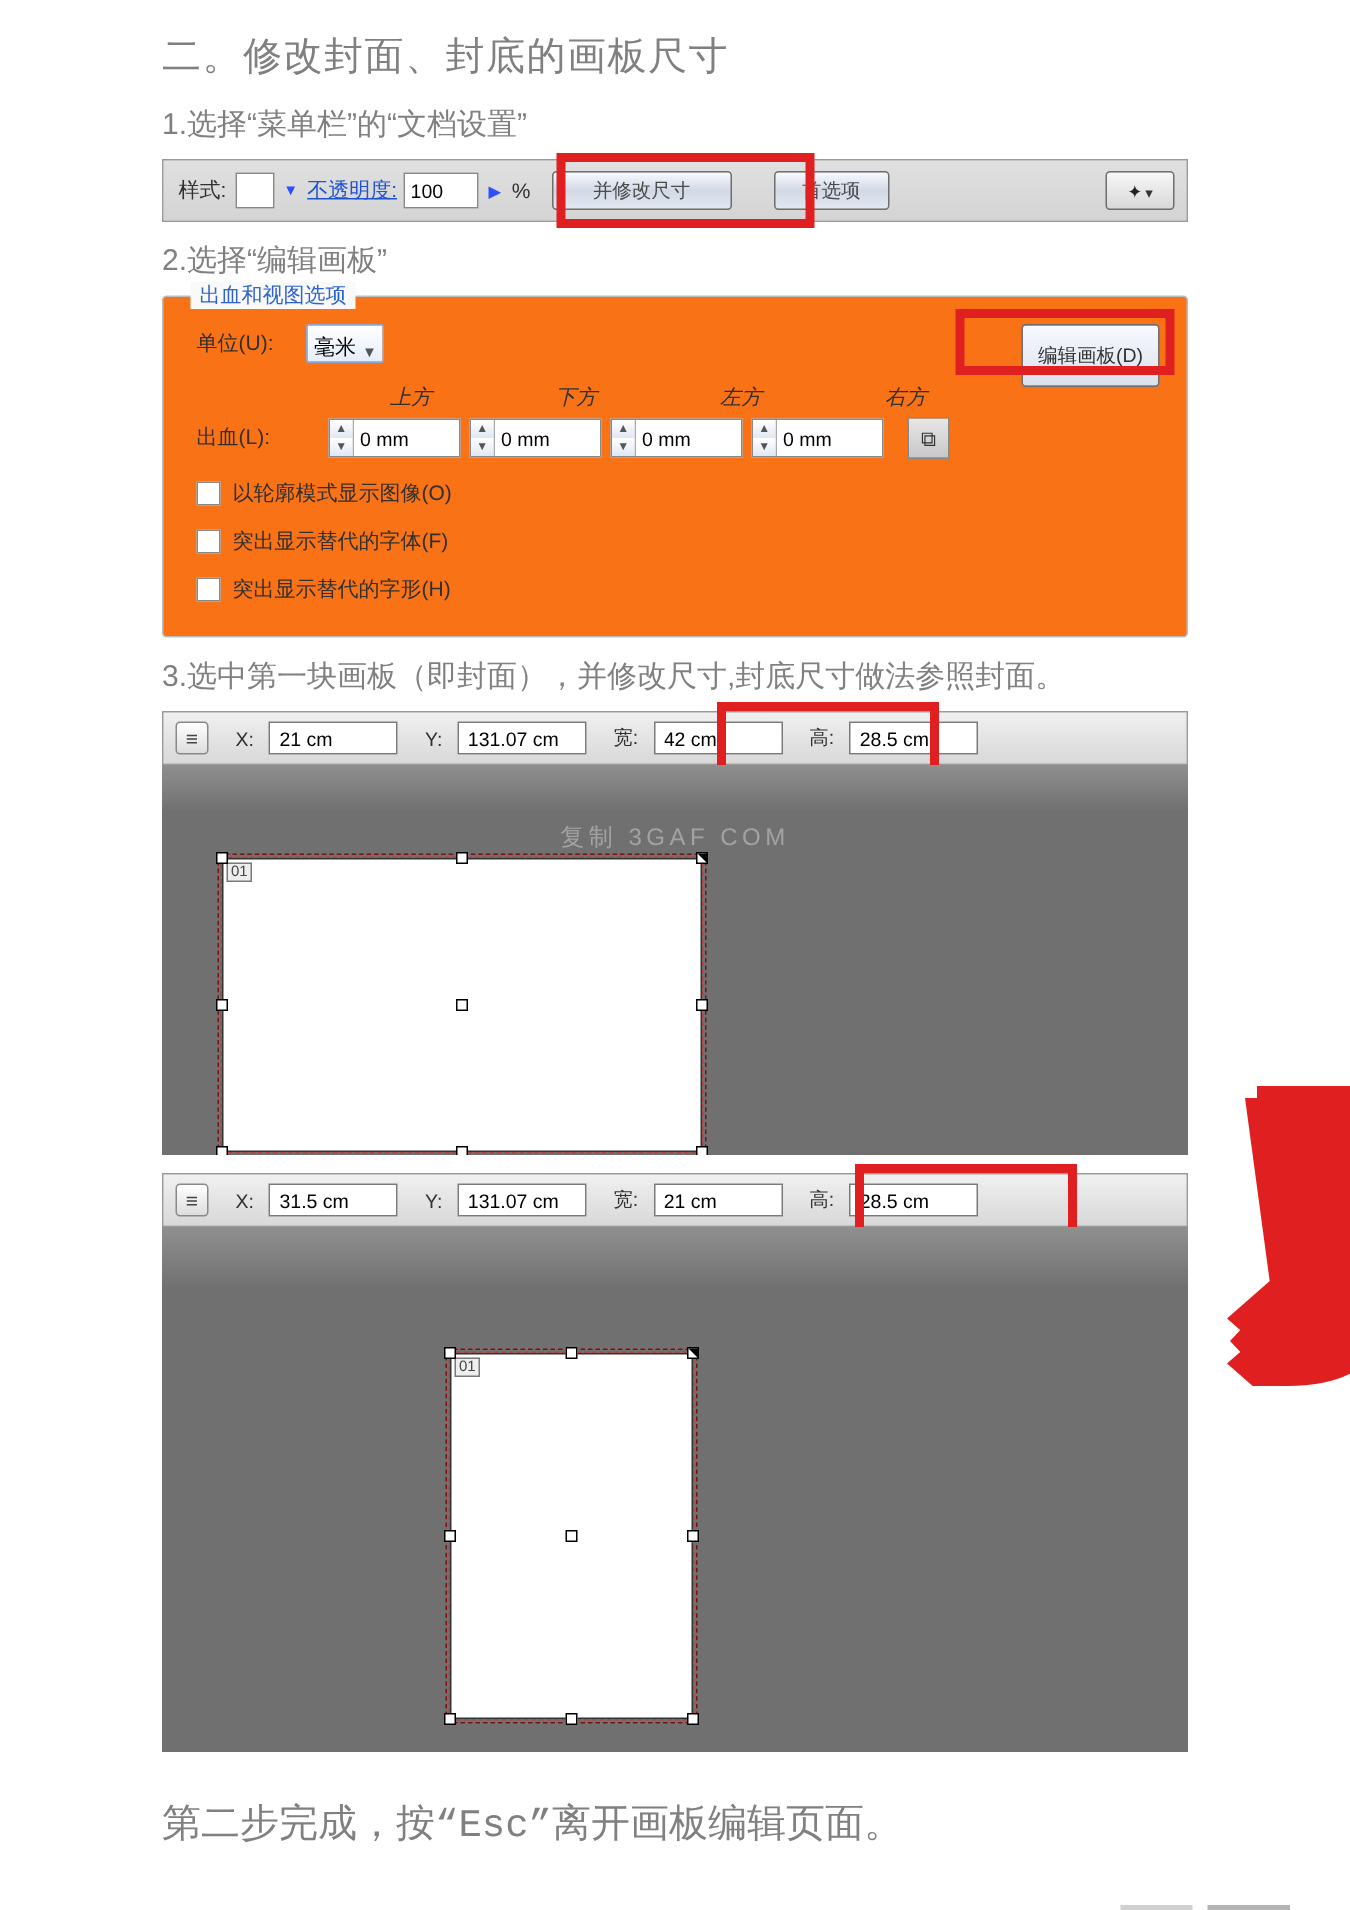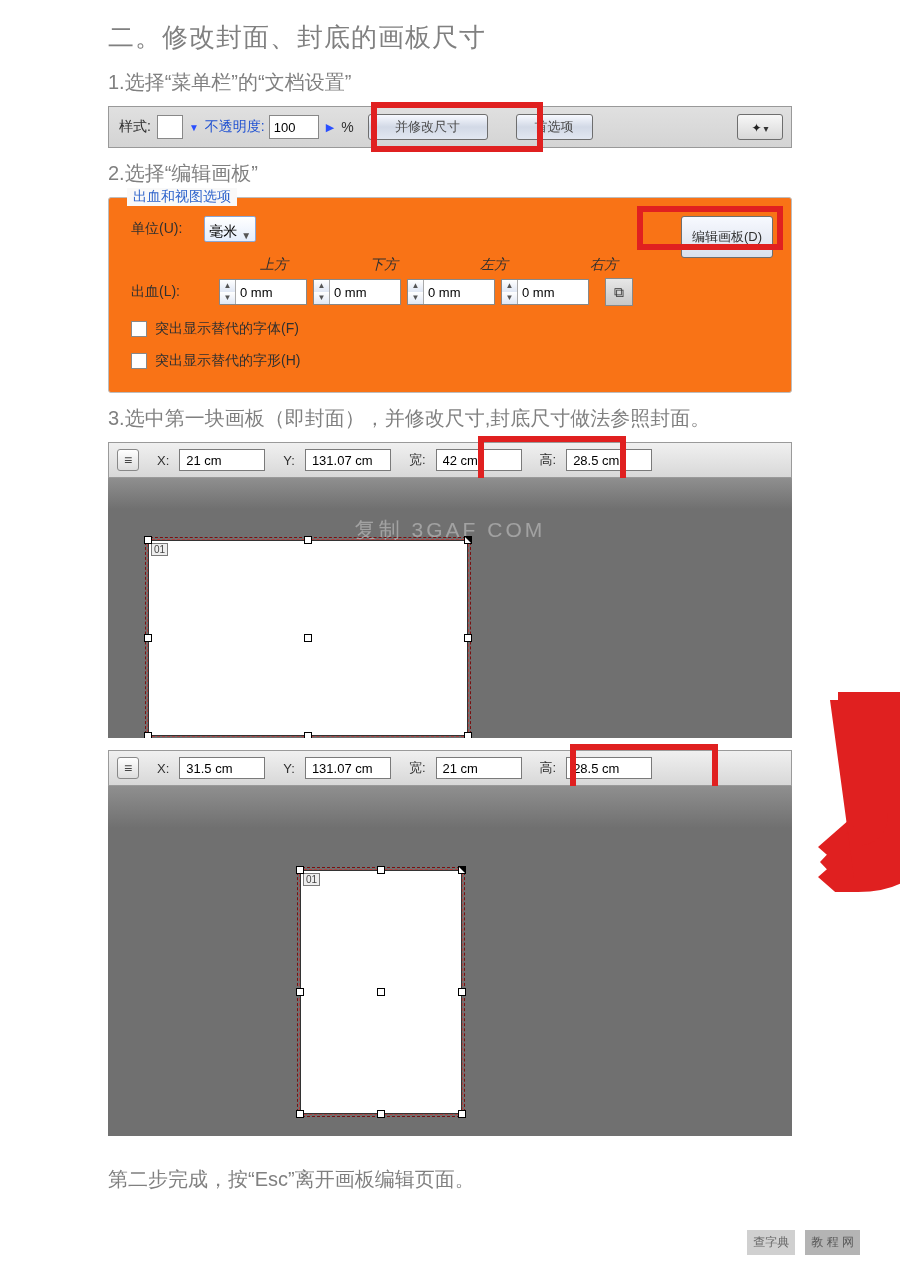--- a/index.html
+++ b/index.html
@@ -13,21 +13,21 @@
   .toolbar {
     background: linear-gradient(#e0e0e0,#d4d4d4);
     border: 1px solid #999; height: 42px;
     display: flex; align-items: center; padding: 0 8px; gap:4px;
     color:#303030; font-size:14px;
     width: 100%;
   }
   .tb-label { font-size: 14px; color:#303030; padding:0 2px;}
   .swatch-box { width:26px; height:24px; background:#fff; border:1px solid #888; display:inline-block; }
   .tb-drop { color:#2a4fff; font-size:10px; padding:0 2px; }
-  .tb-link { color:#2152d1; font-size:14px; }
+  .tb-link { color:#2152d1; text-decoration:underline; font-size:14px; }
   .tb-input { width:50px; height:24px; border:1px solid #888; background:#fff; padding:0 4px; font-size:13px; color:#000; }
   .tb-play { color:#2a4fff; font-size:11px; padding:0 3px; }
   .tb-pct { color:#303030; font-size:14px;}
   .tb-btn {
     height:26px; padding:0 18px; border:1px solid #6e6e6e; border-radius:3px;
     background:linear-gradient(#f7f9ff,#d2d9e6,#e2e7f1); color:#4b4b4b; font-size:13px;
     display:inline-flex; align-items:center; justify-content:center; white-space:nowrap;
   }
   .tb-btn-wide { width:120px; }
   .wand-btn {
@@ -92,21 +92,21 @@
     width:22px;height:22px;border:1px solid #888;border-radius:3px;
     background:linear-gradient(#fff,#ddd); display:flex;align-items:center;justify-content:center;
   }
   .menu-icon::before { content:"≡"; font-size:14px; color:#444;}
   .art-label { padding:0 2px 0 10px;}
   .art-input { border:1px solid #7a7a7a; height:22px; background:#fff; padding:0 6px; font-size:13px; color:#000; width:86px;}
   .art-dark {
     height:260px; background:linear-gradient(#8f8f8f,#707070 12%,#707070);
     position:relative; overflow:hidden;
   }
-  .watermark { position:absolute; top:38px; left:50%; transform:translateX(-50%); color:rgba(255,255,255,.35); font-size:21px; letter-spacing:3px;}
+  .watermark { position:absolute; top:38px; left:50%; transform:translateX(-50%); color:rgba(255,255,255,.35); font-size:16px; letter-spacing:3px;}
   .artboard {
     position:absolute; background:#fff; border:1px solid #333;
   }
   .artboard.a1 { left:40px; top:62px; width:320px; height:196px; }
   .artboard.a2 { left:192px; top:84px; width:162px; height:244px; }
   .art-dark.d2 { height:350px;}
   .sel-border { position:absolute; border:1px dashed #b14242; outline:1px dashed #7a1010; outline-offset:1px;}
   .a1 .sel-border { inset:-2px;}
   .a2 .sel-border { inset:-2px;}
   .handle { position:absolute; width:8px;height:8px;background:#fff;border:1px solid #000;}
@@ -119,21 +119,21 @@
   .ab-num { position:absolute; top:2px; left:2px; font-size:10px; border:1px solid #7a7a7a; padding:0 2px; color:#444; background:#eee;}
 
   .red-box.rb3 { left:370px; top:-6px; height:48px; width:148px;}
   .red-box.rb4 { left:462px; top:-6px; height:48px; width:148px;}
 
   .arrow-shape {
     position:absolute; right:-110px; top:250px; width:84px; height:200px;
   }
   .arrow-shape svg { width:100%; height:100%; }
 
-  .footnote { font-size:20px; color:#808080; margin:30px 0 16px 0;}
+  .footnote { font-size:26px; color:#808080; margin:30px 0 16px 0;font-family:Liberation Mono, monospace;}
   .bottom-bar { margin-top:34px; height:30px; display:flex; justify-content:flex-end; align-items:center; padding-right:40px; gap:10px;}
   .site-tag1 { background:#d0d0d0; color:#666; font-size:12px; padding:4px 6px;}
   .site-tag2 { background:#b4b4b4; color:#5a5a5a; font-size:12px; padding:4px 6px;}
 </style>
 </head>
 <body>
 
 <div class="content">
   <div class="heading">二。修改封面、封底的画板尺寸</div>
 
@@ -211,20 +211,24 @@
             <span>▲</span>
             <span>▼</span>
           </div>
           <input value="0 mm" style="">
         </div>
       <div class="link-icon"></div>
     </div>
 
     <div class="chk-row">
       <span class="chk"></span>
+      <span>以轮廓模式显示图像(O)</span>
+    </div>
+    <div class="chk-row">
+      <span class="chk"></span>
       <span>突出显示替代的字体(F)</span>
     </div>
     <div class="chk-row">
       <span class="chk"></span>
       <span>突出显示替代的字形(H)</span>
     </div>
   </div>
 
   <div class="subheading">3.选中第一块画板（即封面），并修改尺寸,封底尺寸做法参照封面。</div>
 

